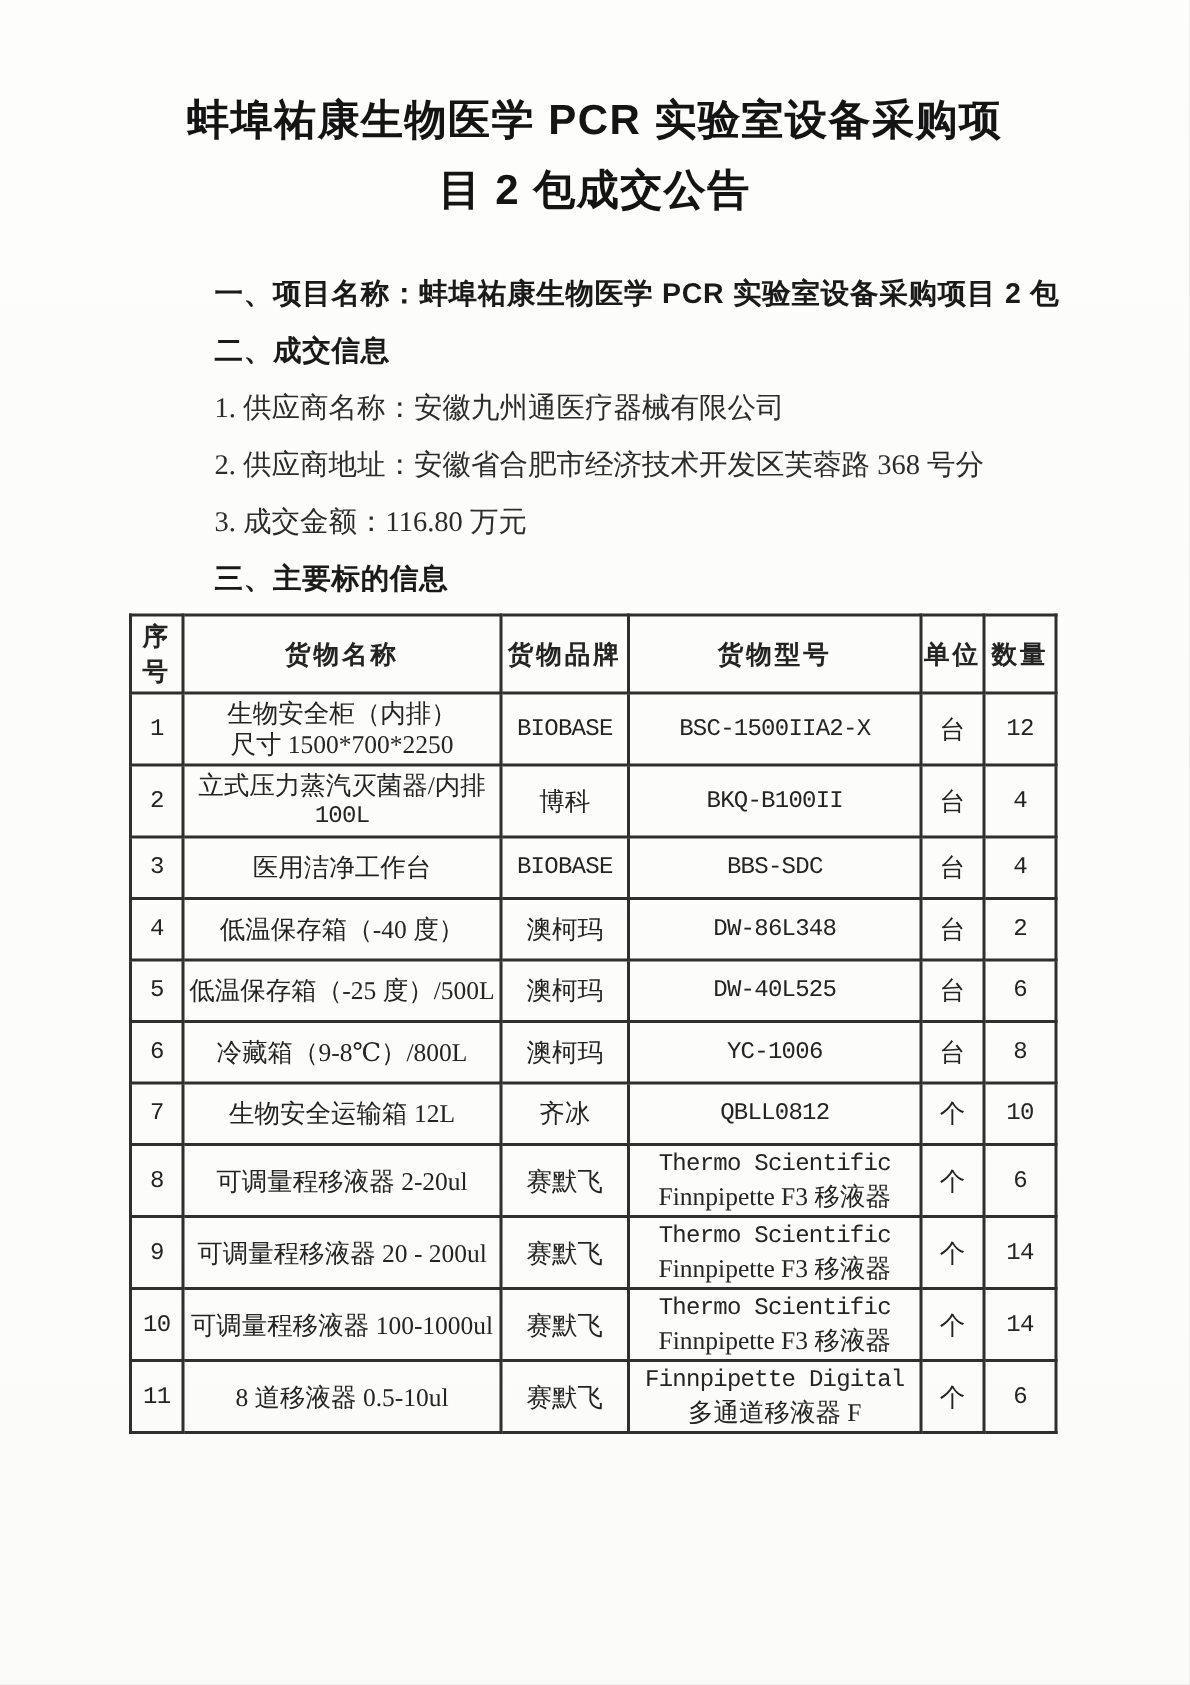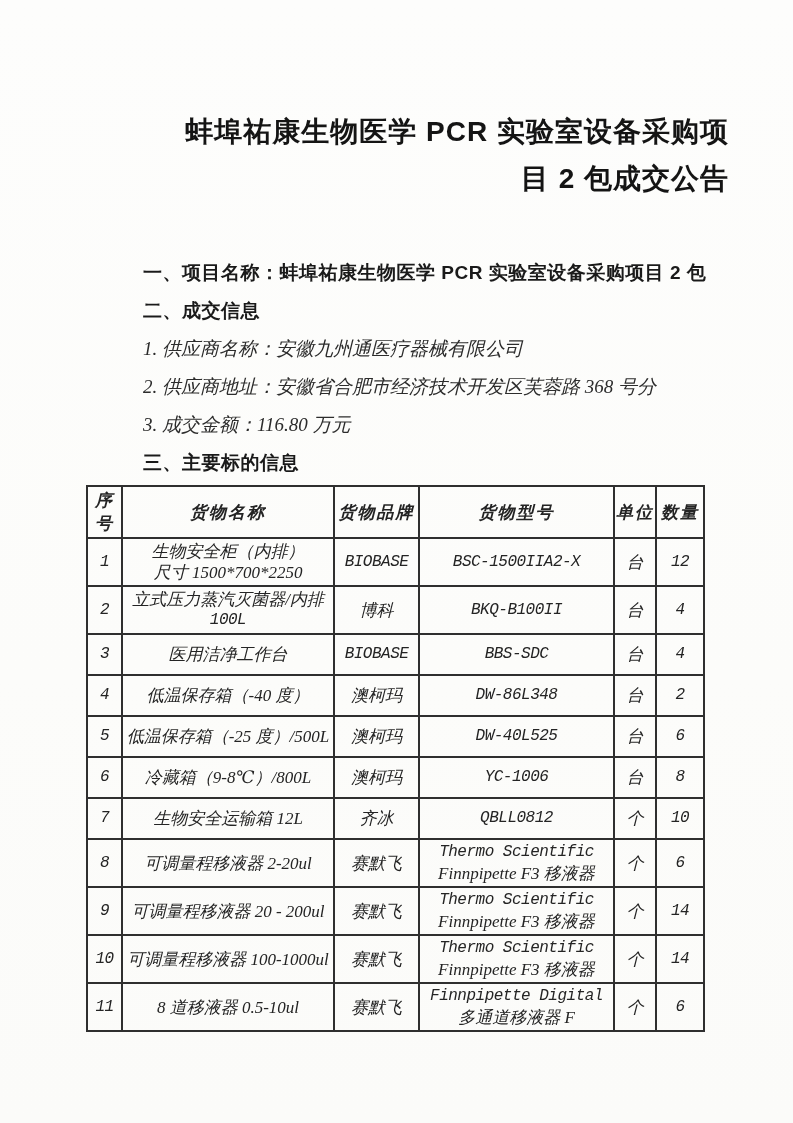--- a/index.html
+++ b/index.html
@@ -8,53 +8,52 @@
   .page {
     position: relative;
     width: 793px;
     height: 1123px;
     margin: 0 auto;
     background: linear-gradient(180deg, #fdfdfc 0%, #fcfcfa 60%, #fbfbf9 100%);
     overflow: hidden;
     color: #262626;
   }
   .doc-title {
-    margin: 108px 64px 0 64px;
-    text-align: right;
+    margin: 56px 64px 0 64px;
+    text-align: center;
     font-family: "Liberation Sans", "DejaVu Sans", sans-serif;
     font-weight: 700;
     font-size: 28px;
     line-height: 47px;
     letter-spacing: 1px;
     color: #141414;
   }
   .doc-title .tline { display: block; }
   .content {
-    margin: 52px 90px 0 86px;
+    margin: 28px 90px 0 86px;
     width: 617px;
   }
   .content p {
     font-size: 19px;
     line-height: 38px;
     white-space: nowrap;
   }
   .indent { text-indent: 57px; }
   .heading {
     font-family: "Liberation Sans", "DejaVu Sans", sans-serif;
     font-weight: 700;
     color: #1a1a1a;
     letter-spacing: 0.5px;
   }
-  .bodytext { color: #2c2c2c; font-style: italic; }
+  .bodytext { color: #2c2c2c; }
   table.items {
     margin-top: 3px;
     width: 617px;
     border-collapse: collapse;
     table-layout: fixed;
-    font-style: italic;
   }
   table.items th, table.items td {
     border: 2px solid #2f2f2f;
     text-align: center;
     vertical-align: middle;
     font-size: 17px;
     color: #242424;
     padding: 2px 1px;
     overflow: hidden;
   }

